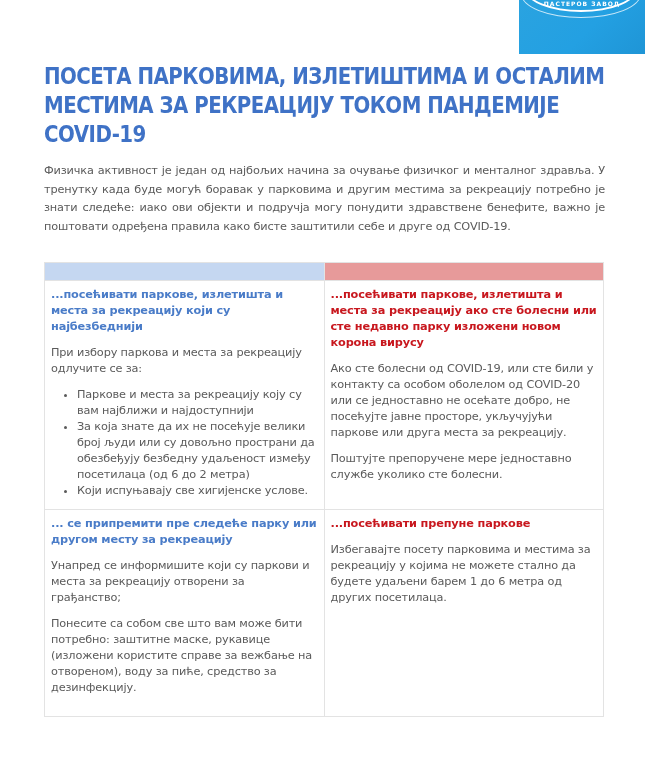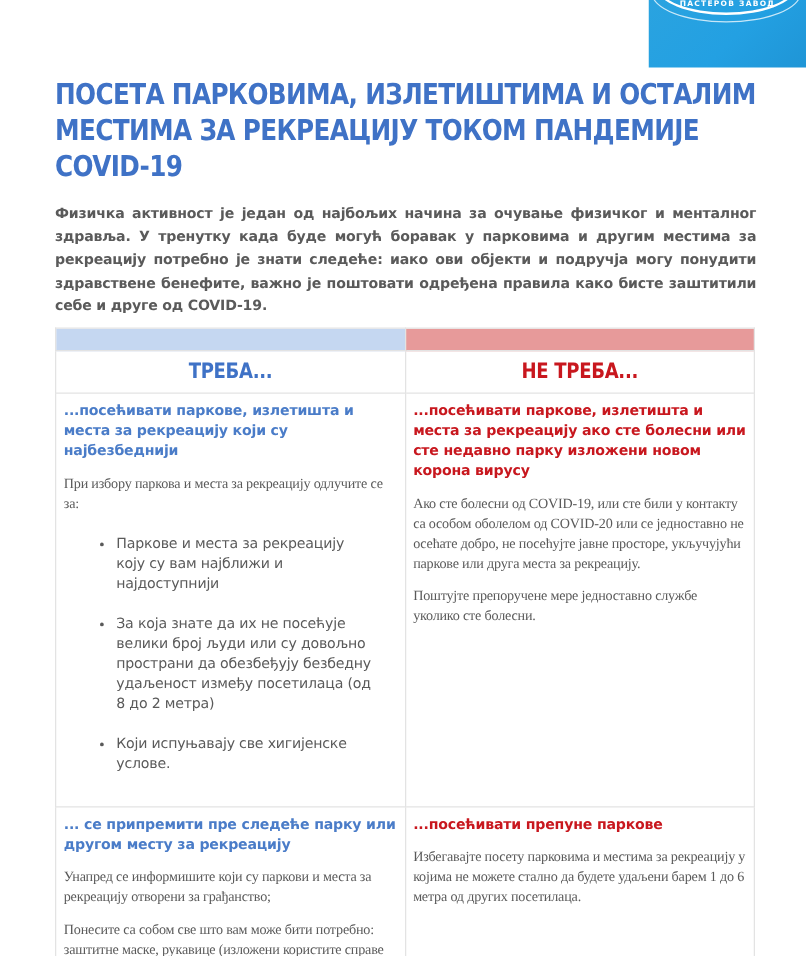--- a/index.html
+++ b/index.html
@@ -18,41 +18,41 @@
                  font-family: "DejaVu Sans", sans-serif; }
 
     .title { position: absolute; left: 44px; top: 62px; width: 570px; margin: 0;
              color: #3f72c6; font-family: "DejaVu Sans", sans-serif; font-weight: bold;
              font-size: 23px; line-height: 29px; letter-spacing: -0.6px;
              transform: scaleX(0.86); transform-origin: left top; white-space: nowrap; }
     .title span { display: block; }
 
     .intro { position: absolute; left: 44px; top: 162px; width: 561px; margin: 0;
              color: #5a5a5a; font-size: 11.3px; line-height: 18.5px; text-align: justify;
-             font-family: "DejaVu Sans", sans-serif; letter-spacing: -0.15px; font-weight: bold; }
+             font-family: "DejaVu Sans", sans-serif; letter-spacing: -0.15px; }
 
     .table { position: absolute; left: 44px; top: 262px; width: 560px; border-collapse: collapse;
              table-layout: fixed; }
     .table td { border: 1px solid #e3e3e3; vertical-align: top; padding: 0; }
     .bar-blue { background: #c5d7f1; height: 17px; }
     .bar-red  { background: #e79a9a; height: 17px; }
     .head-cell { height: 33px; text-align: center; vertical-align: middle !important; }
     .head-do { color: #3f72c6; }
     .head-dont { color: #c8171e; }
     .head-text { display: inline-block; font-weight: bold; font-size: 17px;
                  transform: scaleX(0.85); letter-spacing: -0.3px; line-height: 33px; }
 
     .cell { padding: 6px 6px 10px 6px !important; font-size: 11.3px; line-height: 16px;
             color: #5a5a5a; letter-spacing: -0.15px; }
     .cell-h { font-weight: bold; margin: 0 0 10px 0; }
     .cell-h.blue { color: #4a7cc8; }
     .cell-h.red { color: #c8171e; }
-    .cell p { margin: 0 0 10px 0; font-family: Liberation Serif, serif; }
+    .cell p { margin: 0 0 10px 0; }
     .cell ul { margin: 0; padding-left: 26px; }
-    .cell li { margin: 16px; padding-left: 0; }
+    .cell li { margin: 0; padding-left: 0; }
     .row1 td.cell { height: 188px; }
     .row2 td.cell { height: 152px; }
   </style>
 </head>
 <body>
 
 <div class="logo-box">
   <div class="logo-oval2"></div>
   <div class="logo-oval"></div>
   <div class="logo-text">ПАСТЕРОВ ЗАВОД</div>
@@ -65,35 +65,27 @@
 </h1>
 
 <p class="intro">Физичка активност је један од најбољих начина за очување физичког и менталног здравља. У тренутку када буде могућ боравак у парковима и другим местима за рекреацију потребно је знати следеће: иако ови објекти и подручја могу понудити здравствене бенефите, важно је поштовати одређена правила како бисте заштитили себе и друге од COVID-19.</p>
 
 <table class="table">
   <tbody>
       <tr>
     <td class="bar-blue"></td>
     <td class="bar-red"></td>
   </tr>
-  <tr>
-    <td class="head-cell head-do">
-      <span class="head-text">ТРЕБА...</span>
-    </td>
-    <td class="head-cell head-dont">
-      <span class="head-text">НЕ ТРЕБА...</span>
-    </td>
-  </tr>
   <tr class="row1">
     <td class="cell">
       <div class="cell-h blue">...посећивати паркове, излетишта и места за рекреацију који су најбезбеднији</div>
       <p>При избору паркова и места за рекреацију одлучите се за:</p>
       <ul>
         <li>Паркове и места за рекреацију коју су вам најближи и најдоступнији</li>
-        <li>За која знате да их не посећује велики број људи или су довољно пространи да обезбеђују безбедну удаљеност између посетилаца (од 8 до 2 метра)</li>
+        <li>За која знате да их не посећује велики број људи или су довољно пространи да обезбеђују безбедну удаљеност између посетилаца (од 6 до 2 метра)</li>
         <li>Који испуњавају све хигијенске услове.</li>
       </ul>
     </td>
     <td class="cell">
       <div class="cell-h red">...посећивати паркове, излетишта и места за рекреацију ако сте болесни или сте недавно парку изложени новом корона вирусу</div>
       <p>Ако сте болесни од COVID-19, или сте били у контакту са особом оболелом од COVID-20 или се једноставно не осећате добро, не посећујте јавне просторе, укључујући паркове или друга места за рекреацију.</p>
       <p>Поштујте препоручене мере једноставно службе уколико сте болесни.</p>
     </td>
   </tr>
   <tr class="row2">

